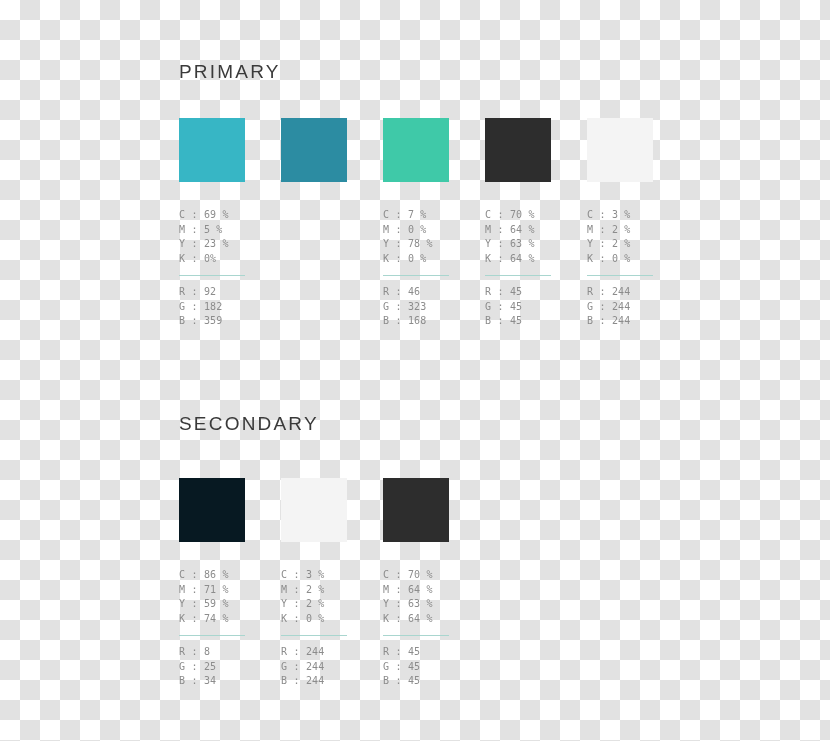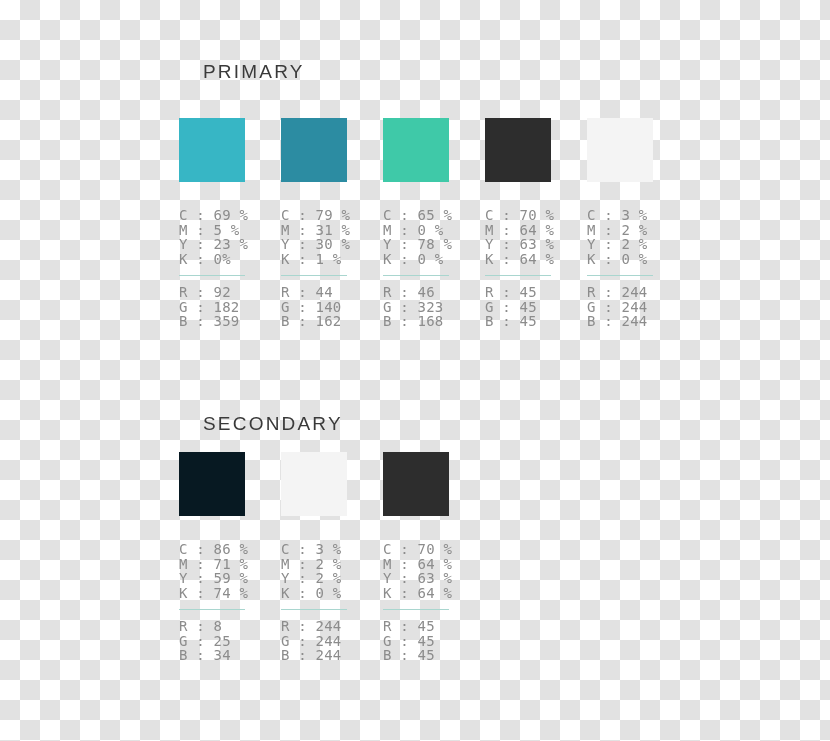--- a/index.html
+++ b/index.html
@@ -24,21 +24,20 @@
     position: absolute;
     left: 0;
     top: 0;
     width: 830px;
     height: 741px;
   }
 
   .section {
     position: absolute;
     left: 179px;
-    margin-left: 24px;
   }
   .section-primary { top: 60px; }
   .section-secondary { top: 412px; }
 
   .section-title {
     font-family: "Liberation Sans", sans-serif;
     font-size: 19px;
     font-weight: 300;
     letter-spacing: 2.2px;
     color: #3a3a3a;
@@ -48,40 +47,40 @@
     padding: 0;
   }
 
   .swatch-row {
     position: absolute;
     left: 179px;
     display: flex;
     gap: 36px;
   }
   .row-primary { top: 118px; }
-  .row-secondary { top: 452px; }
+  .row-secondary { top: 478px; }
 
   .swatch-col {
     width: 66px;
   }
 
   .swatch-chip {
     width: 66px;
     height: 64px;
     display: block;
   }
 
   .code-block {
     margin-top: 26px;
     width: 66px;
   }
 
   .code-line {
     font-family: "DejaVu Sans Mono", "Liberation Mono", monospace;
-    font-size: 14px;
+    font-size: 10px;
     line-height: 14.5px;
     color: #8c8c8c;
     white-space: nowrap;
     letter-spacing: 0.2px;
   }
 
   .divider {
     width: 66px;
     height: 1px;
     background-color: #a9d6cf;
@@ -108,36 +107,26 @@
         <div class="code-line">K : 0%</div>
         <div class="divider"></div>
         <div class="code-line">R : 92</div>
         <div class="code-line">G : 182</div>
         <div class="code-line">B : 359</div>
       </div>
     </div>
 
     <div class="swatch-col">
       <div class="swatch-chip" style="background-color: rgb(44, 140, 162);"></div>
-      <div class="code-block">
-        <div class="code-line">C : 79 %</div>
-        <div class="code-line">M : 31 %</div>
-        <div class="code-line">Y : 30 %</div>
-        <div class="code-line">K : 1 %</div>
-        <div class="divider"></div>
-        <div class="code-line">R : 44</div>
-        <div class="code-line">G : 140</div>
-        <div class="code-line">B : 162</div>
-      </div>
     </div>
 
     <div class="swatch-col">
       <div class="swatch-chip" style="background-color: rgb(63, 201, 168);"></div>
       <div class="code-block">
-        <div class="code-line">C : 65 %</div>
+        <div class="code-line">C : 7 %</div>
         <div class="code-line">M : 0 %</div>
         <div class="code-line">Y : 78 %</div>
         <div class="code-line">K : 0 %</div>
         <div class="divider"></div>
         <div class="code-line">R : 46</div>
         <div class="code-line">G : 323</div>
         <div class="code-line">B : 168</div>
       </div>
     </div>
 

